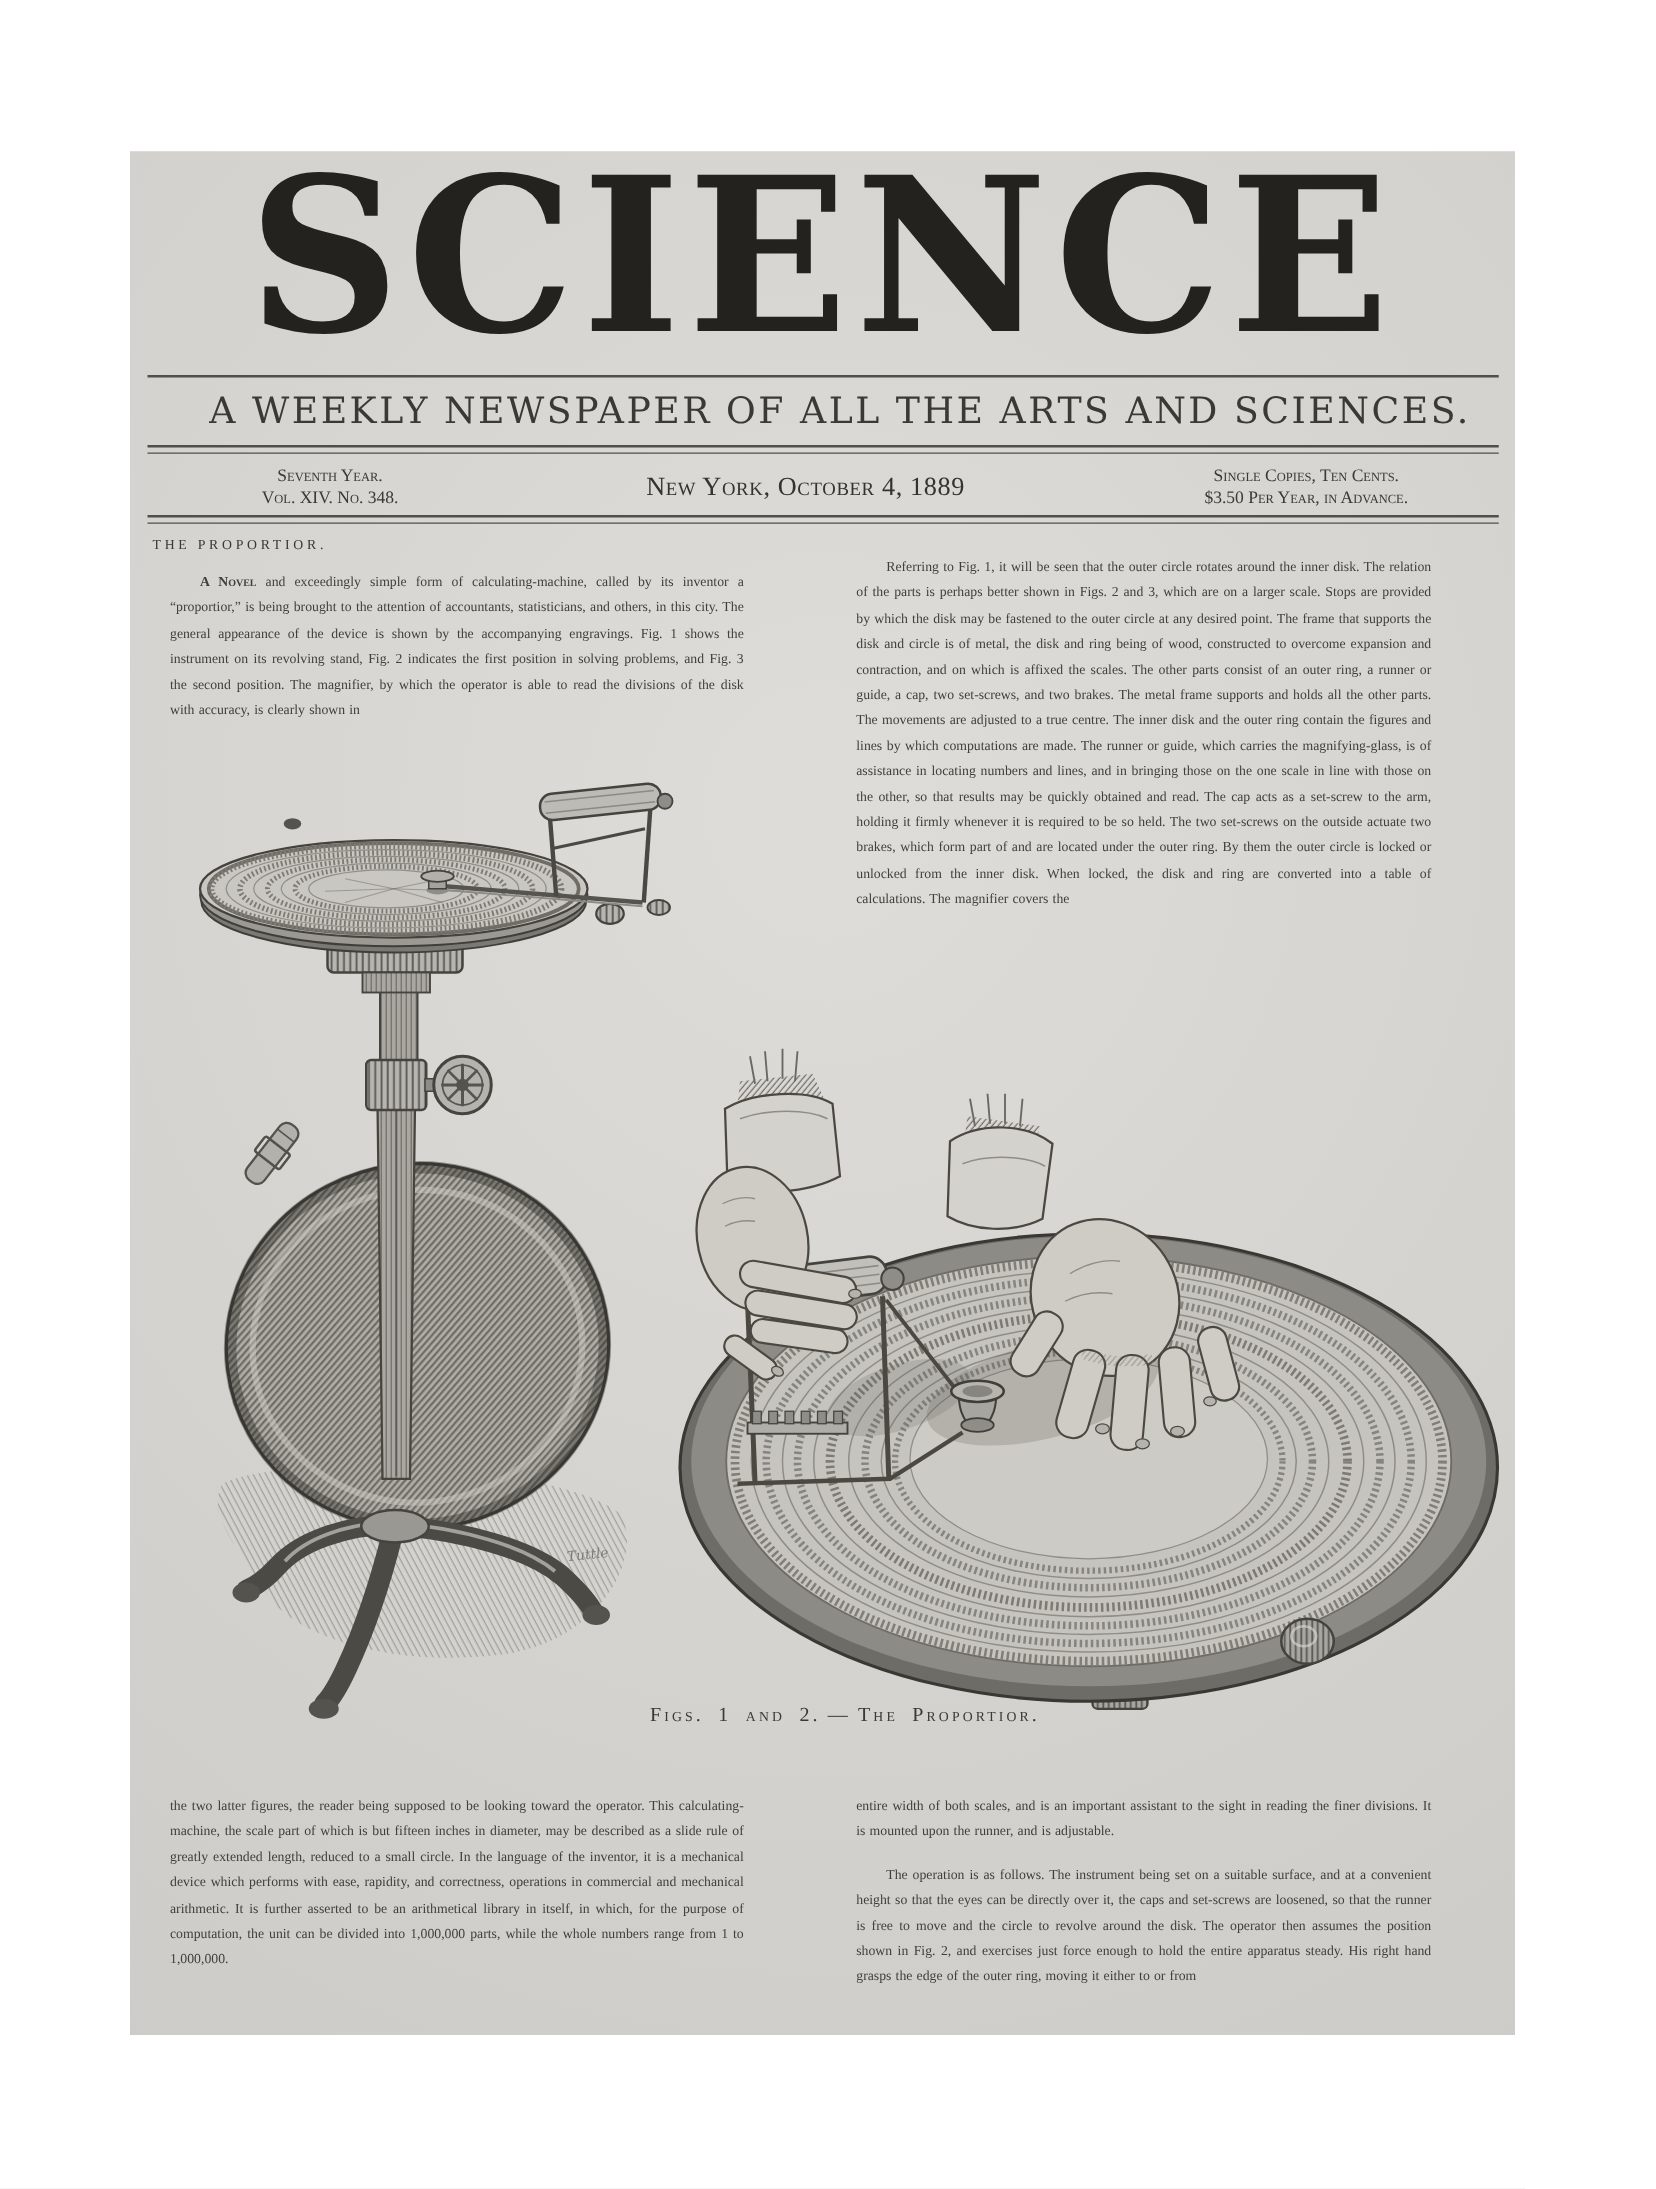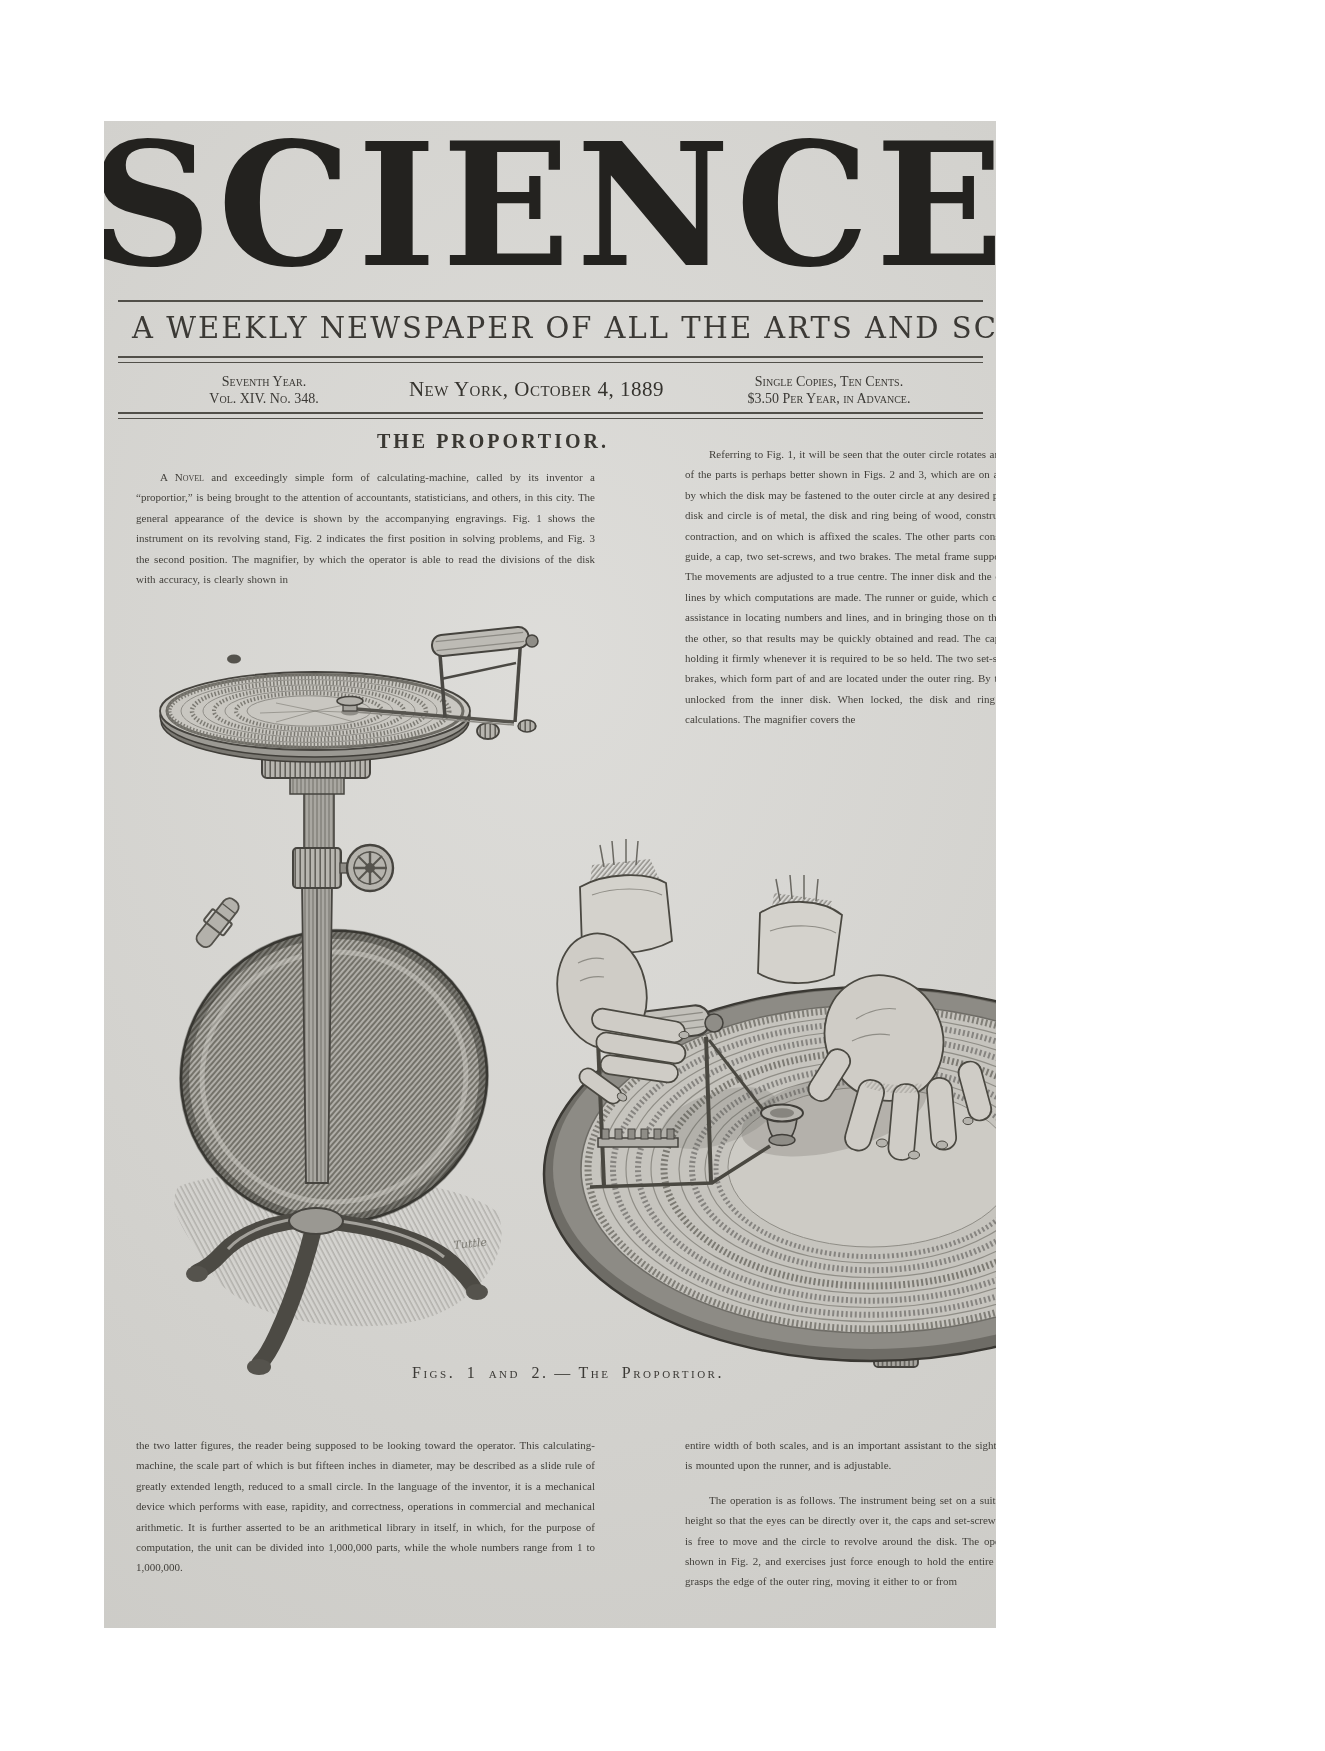--- a/index.html
+++ b/index.html
@@ -1,21 +1,21 @@
 <!DOCTYPE html>
 <html><head>
 <meta charset="utf-8">
 <style>
   html,body{margin:0;padding:0;}
   body{
     width:1325px;height:1751px;position:relative;background:#ffffff;
     font-family:"Liberation Serif", serif;overflow:hidden;
   }
   .page{
-    position:absolute;left:104px;top:121px;width:892px;height:1507px;
+    position:absolute;left:104px;top:121px;width:1108px;height:1507px;
     background:
       radial-gradient(120% 95% at 50% 35%, rgba(255,255,255,0.18), rgba(110,108,100,0.10) 88%),
       #d6d5d1;
     overflow:hidden;
   }
   .masthead-title{
     position:absolute;top:-2px;left:0;right:0;height:172px;
     display:flex;align-items:center;justify-content:center;
     font-family:"DejaVu Serif", serif;font-weight:bold;font-size:168px;
     letter-spacing:6px;color:#23221f;line-height:1;transform:scaleY(1.02);
@@ -39,29 +39,29 @@
   .info-side{font-size:14px;font-variant:small-caps;color:#3b3935;line-height:17px;text-align:center;}
   .info-left{width:272px;padding-left:20px;box-sizing:border-box;}
   .info-center{flex:1;text-align:center;font-variant:small-caps;font-size:21px;color:#35332e;letter-spacing:0.5px;}
   .info-right{width:300px;padding-right:8px;box-sizing:border-box;}
   .col{position:absolute;}
   .col-left{left:18px;width:487px;}
   .col-right{left:567px;width:488px;}
   .cols-top{top:309px;}
   .cols-bottom{top:1300px;}
   .article-title{
-    margin:0 0 12px 0;text-align:right;font-size:20px;font-weight:bold;
+    margin:0 0 12px 0;text-align:left;font-size:11px;font-weight:normal;
     letter-spacing:3px;color:#3a3833;
   }
   .bodytext{
     margin:14px;font-size:11px;line-height:20.4px;text-align:justify;
     color:#413f3a;word-spacing:0.6px;
   }
   .indent{text-indent:24px;}
-  .sc{font-variant:small-caps;}
+  .sc{font-variant:small-caps;font-weight:bold;}
   .caption{
     position:absolute;top:1243px;left:0;right:0;text-align:center;
     font-size:16px;font-variant:small-caps;color:#3b3935;
     letter-spacing:2.5px;word-spacing:5px;margin-left:36px;
   }
   .fig{position:absolute;}
   #fig1{left:40px;top:500px;}
   #fig2{left:430px;top:662px;}
 </style>
 </head>

